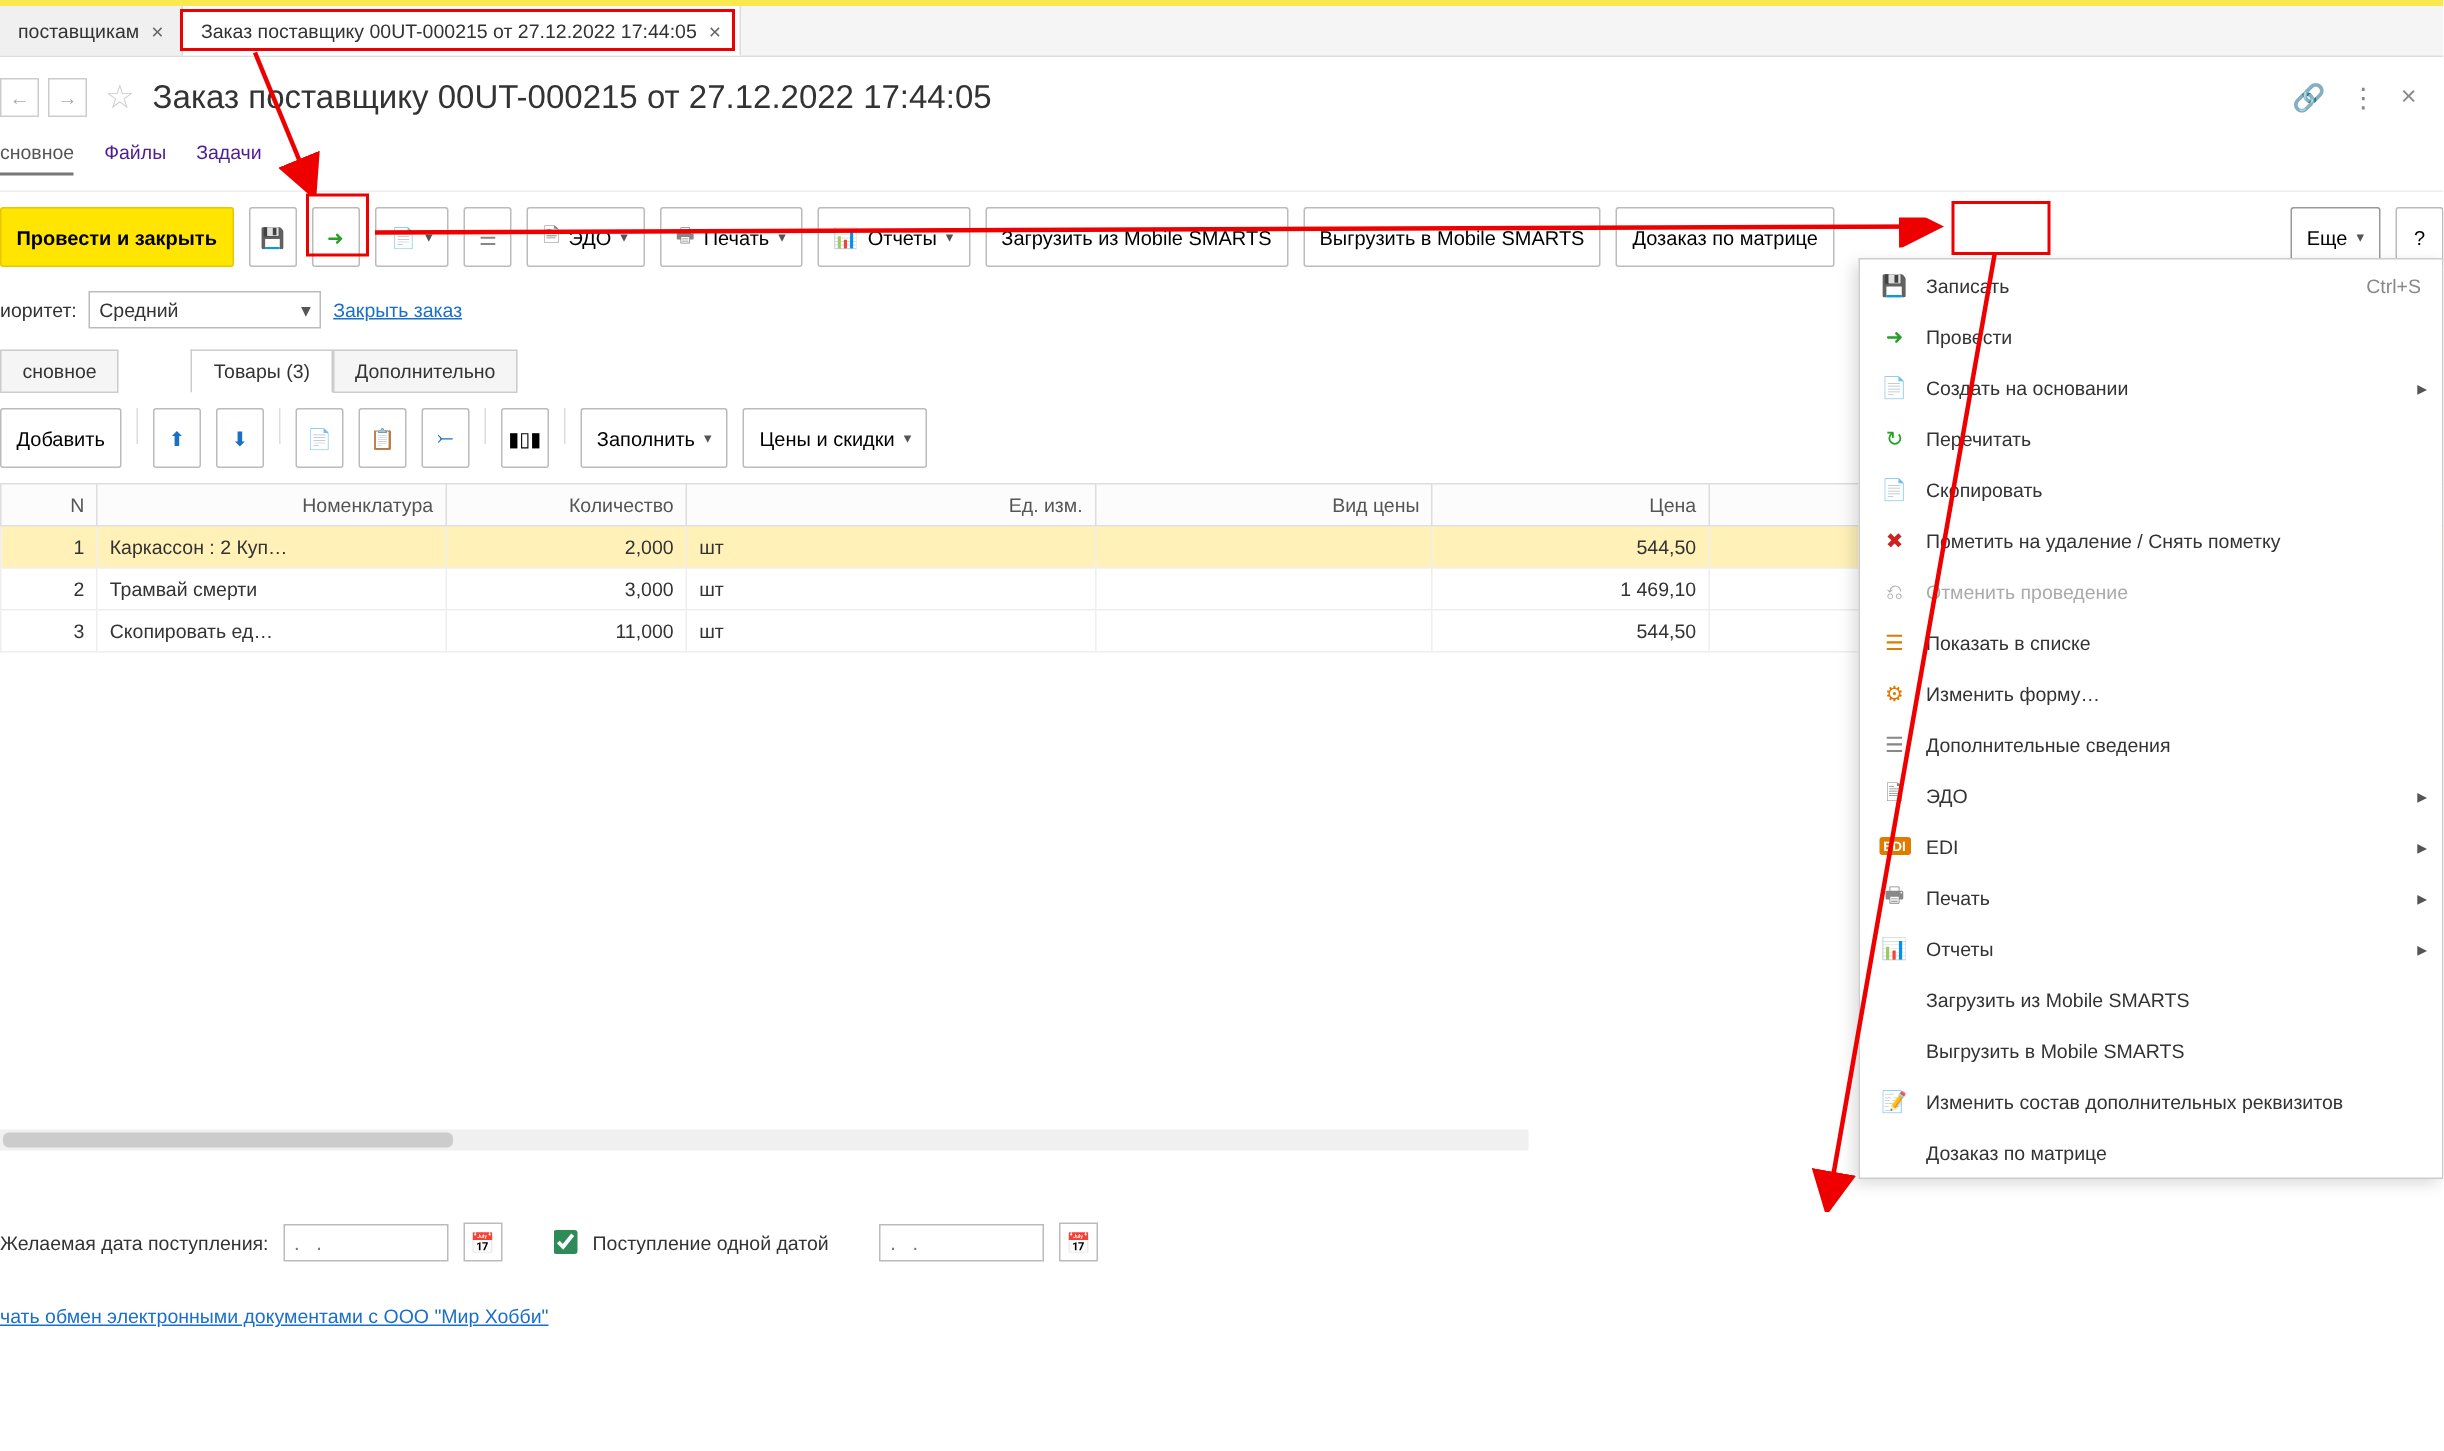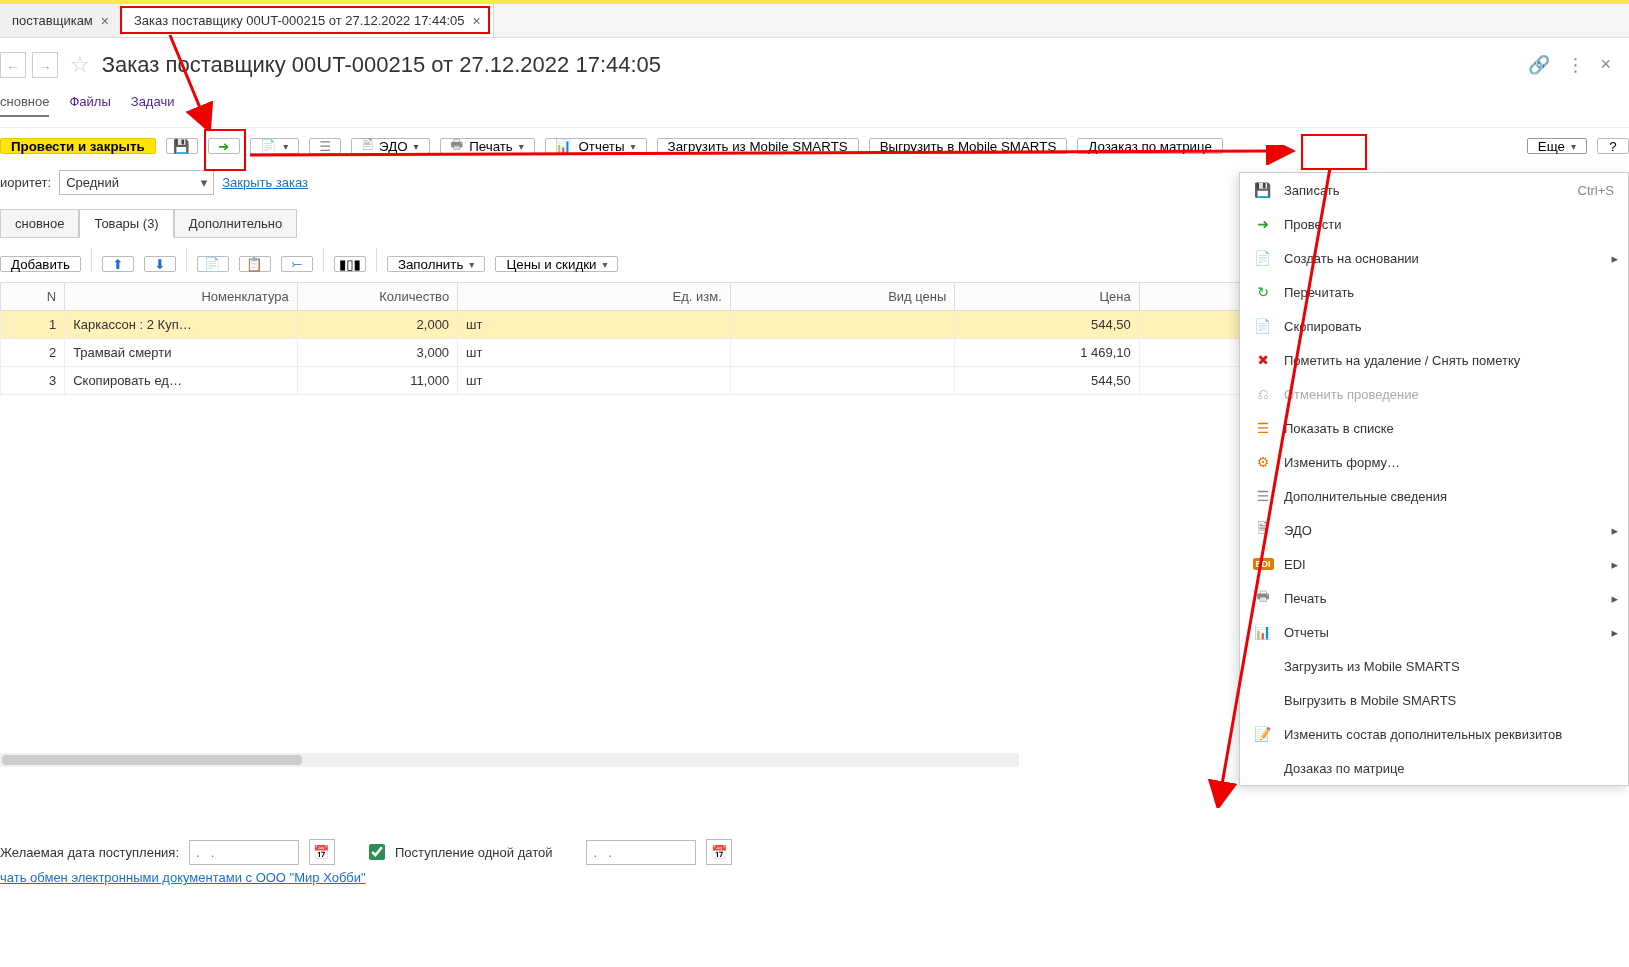--- a/index.html
+++ b/index.html
@@ -13,44 +13,44 @@
 .title-row { display: flex; align-items: center; padding: 14px 8px 8px 0; gap: 6px; }
 .nav-btn { width: 26px; height: 26px; border: 1px solid #ccc; background: #fff; color: #aaa; display: flex; align-items: center; justify-content: center; cursor: pointer; }
 .star { color: #ccc; font-size: 22px; margin: 0 6px; }
 .page-title { font-size: 22px; font-weight: 400; }
 .title-actions { margin-left: auto; display: flex; gap: 16px; padding-right: 10px; }
 .title-action { color: #888; font-size: 18px; cursor: pointer; }
 .subnav { display: flex; gap: 20px; padding: 8px 0 10px 0; border-bottom: 1px solid #eee; }
 .subnav-item { color: #4c1d95; cursor: pointer; }
 .subnav-item.active { color: #555; border-bottom: 2px solid #777; padding-bottom: 6px; }
 .toolbar { display: flex; gap: 10px; padding: 10px 0; align-items: center; }
-.btn { border: 1px solid #bbb; background: #fff; padding: 6px 10px; cursor: pointer; display: flex; align-items: center; gap: 6px; border-radius: 2px; height: 16px; }
+.btn { border: 1px solid #bbb; background: #fff; padding: 6px 10px; cursor: pointer; display: flex; align-items: center; gap: 6px; border-radius: 2px; height: 40px; }
 .btn-yellow { background: #ffe500; border-color: #e6c800; font-weight: bold; }
 .btn-square { width: 32px; padding: 0; justify-content: center; }
 .btn .chev { color: #555; font-size: 10px; }
 .btn-more { border: 1px solid #999; }
 .redbox-modebtn { border: 2px solid #e00; position: absolute; top: 129px; left: 204px; width: 42px; height: 42px; pointer-events: none; z-index: 50; }
 .redbox-more { border: 2px solid #e00; position: absolute; top: 134px; left: 1301px; width: 66px; height: 36px; pointer-events: none; z-index: 50; }
 .priority-row { display: flex; align-items: center; gap: 8px; padding: 6px 0 10px 0; }
 .select { border: 1px solid #bbb; padding: 4px 20px 4px 6px; background: #fff; position: relative; width: 155px; }
 .select::after { content: "▾"; position: absolute; right: 6px; top: 4px; color: #555; }
 .link { color: #1a70c9; text-decoration: underline; cursor: pointer; }
 .tabs2 { display: flex; margin-top: 4px; }
 .tab2 { padding: 6px 14px; border: 1px solid #ccc; background: #f5f5f5; cursor: pointer; }
-.tab2.active { background: #fff; border-bottom-color: #fff; }
-.grid-toolbar { display: flex; gap: 10px; padding: 10px 0; align-items: flex-end; }
+.tab2.active { background: #fff; border-bottom-color: #fff; margin-left: 48px; }
+.grid-toolbar { display: flex; gap: 10px; padding: 10px 0; align-items: flex-start; }
 .sep { width: 1px; height: 24px; background: #ddd; }
 .table { width: 100%; border-collapse: collapse; }
 .table th { text-align: right; font-weight: normal; color: #555; border: 1px solid #ddd; padding: 6px 8px; background: #fcfcfc; }
 .table td { border: 1px solid #eee; padding: 6px 8px; }
 .table tr.sel td { background: #fff1b8; }
 .table td.num, .table th.num { text-align: right; }
 .scrollbar { position: absolute; bottom: 200px; left: 0; right: 610px; height: 14px; background: #f0f0f0; }
 .scrollbar-thumb { position: absolute; left: 2px; width: 300px; top: 2px; bottom: 2px; background: #ccc; border-radius: 4px; }
-.bottom-fields { position: absolute; bottom: 102px; left: 0; display: flex; align-items: center; gap: 10px; }
+.bottom-fields { position: absolute; bottom: 126px; left: 0; display: flex; align-items: center; gap: 10px; }
 .input-date { border: 1px solid #bbb; padding: 4px 6px; width: 110px; }
 .cal-btn { border: 1px solid #bbb; width: 26px; height: 26px; background: #fff; display: flex; align-items: center; justify-content: center; }
 .chk { width: 16px; height: 16px; accent-color: #2e8b57; }
 .bottom-link { position: absolute; bottom: 82px; left: 0; }
 .dropdown { position: absolute; top: 172px; right: 0; width: 390px; background: #fff; border: 1px solid #ccc; box-shadow: -3px 3px 10px rgba(0,0,0,.15); z-index: 40; }
 .dropdown-item { display: flex; align-items: center; gap: 12px; padding: 8px 14px; cursor: pointer; position: relative; }
 .dropdown-item.disabled { color: #aaa; }
 .dropdown-item.highlighted { background: #ffe500; }
 .dropdown-item .shortcut { margin-left: auto; color: #888; }
 .dropdown-item .submenu-arrow { position: absolute; right: 10px; color: #555; }

